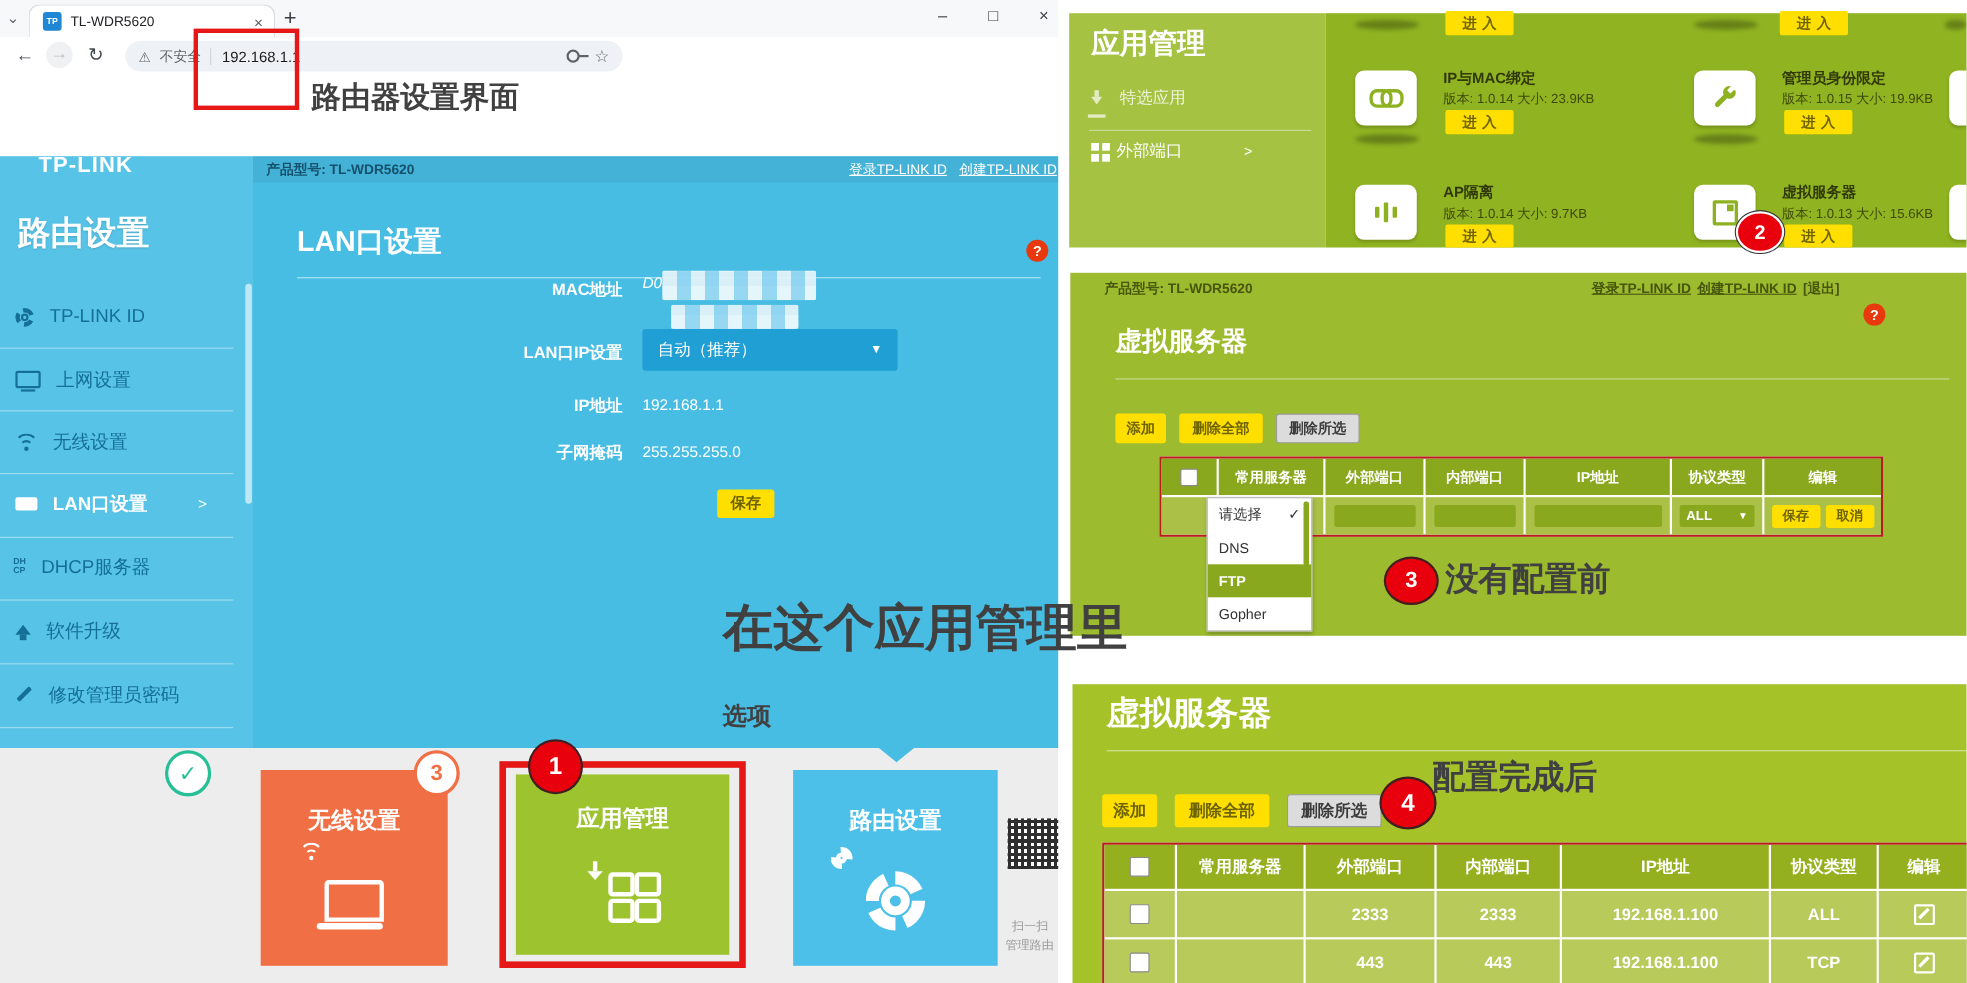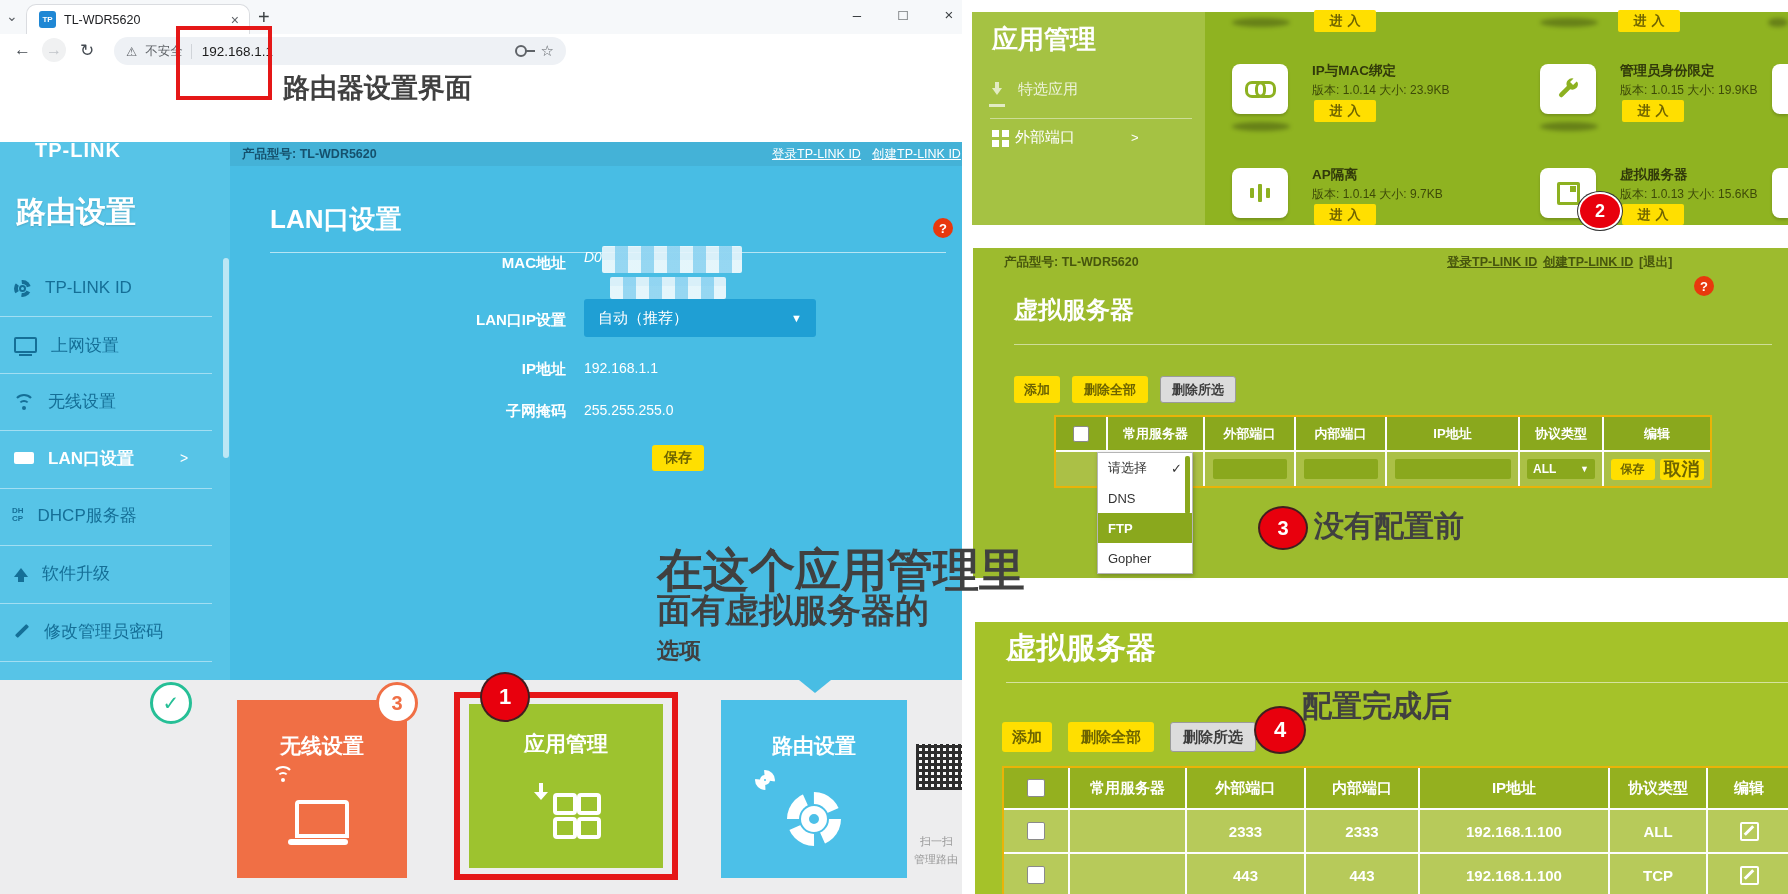--- a/index.html
+++ b/index.html
@@ -123,21 +123,21 @@
   .enbtn{width:62px;height:22px;background:#ffdf00;border-radius:2px;color:#6f6400;font-weight:bold;font-size:13px;display:flex;align-items:center;justify-content:center;letter-spacing:5px;padding-left:5px;box-sizing:border-box;}
   .shadow-e{height:9px;background:rgba(0,0,0,.28);border-radius:50%;filter:blur(2px);}
 
   
   .cp{left:973px;top:248px;width:815px;height:330px;background:#9dbb2e;}
   .dp{left:975px;top:622px;width:813px;height:272px;background:#a5c229;}
   .gmodel{font-size:12.5px;font-weight:bold;color:#47560d;}
   .glink{font-size:12.5px;font-weight:bold;color:#47560d;text-decoration:underline;}
   .glink3{font-size:12.5px;font-weight:bold;color:#47560d;}
   .vtitle{color:#fff;font-weight:bold;}
-  .grid{display:grid;gap:2px;background:#fdfdfd;border:2px solid #eab308;box-sizing:content-box;}
+  .grid{display:grid;gap:2px;background:#fdfdfd;border:2px solid #b91c1c;box-sizing:content-box;}
   .th{display:flex;align-items:center;justify-content:center;color:#fff;font-weight:bold;}
   .td{display:flex;align-items:center;justify-content:center;color:#fff;font-weight:bold;}
   .cth{background:#8aa81d;font-size:13px;}
   .ctd{background:#abc046;font-size:13px;}
   .dth{background:#94b01f;font-size:15px;}
   .dtd{background:#b7ca5a;font-size:15px;}
   .cbx{background:#fff;border:1px solid #8a8a8a;border-radius:2px;}
   .inp{background:#8aa81d;border-radius:2px;}
   .minisel{background:#8aa81d;border-radius:2px;color:#fff;font-size:12px;font-weight:bold;display:flex;align-items:center;justify-content:space-between;padding:0 6px;box-sizing:border-box;}
   .pop{background:#fff;border:1px solid #b5b5b5;box-shadow:1px 2px 4px rgba(0,0,0,.25);}
@@ -249,21 +249,20 @@
 
   <div class="abs flabel" style="left:330px;top:360px;">IP地址</div>
   <span class="abs fval" style="left:584px;top:360px;">192.168.1.1</span>
 
   <div class="abs flabel" style="left:330px;top:402px;">子网掩码</div>
   <span class="abs fval" style="left:584px;top:402px;">255.255.255.0</span>
 
   <div class="abs ybtn" style="left:652px;top:445px;width:52px;height:26px;font-size:14px;">保存</div>
 
   <div class="abs redtxt" style="left:657px;top:540px;font-size:46px;z-index:50;">在这个应用管理里</div>
-  <div class="abs redtxt" style="left:657px;top:588px;font-size:34px;z-index:50;">面有虚拟服务器的</div>
   <div class="abs redtxt" style="left:657px;top:636px;font-size:22px;z-index:50;">选项</div>
 
   <div class="abs grayarea"></div>
   <div class="abs notch"></div>
 
   <div class="tile" style="left:237px;top:700px;width:170px;height:178px;background:#f06f45;">
     <span class="tlabel">无线设置</span>
     <div class="ticon">
       <span class="wifi" style="color:#fff;position:absolute;left:36px;top:6px;">
           <span class="dot"></span>
@@ -395,21 +394,21 @@
         <span class="inp" style="width:116px;height:20px;"></span>
       </div>
     <div class="td ctd">
       <span class="minisel" style="width:68px;height:20px;">
         <span>ALL</span>
         <span style="font-size:9px;">▼</span>
       </span>
     </div>
     <div class="td ctd">
       <span class="ybtn" style="width:44px;height:21px;font-size:12px;margin-right:5px;">保存</span>
-      <span class="ybtn" style="width:44px;height:21px;font-size:18px;">取消</span>
+      <span class="ybtn" style="width:44px;height:21px;font-size:12px;">取消</span>
     </div>
   </div>
 
   <div class="abs pop" style="left:1097px;top:452px;width:94px;z-index:40;">
     <div class="popitem">
       <span>请选择</span>
       <span style="font-weight:bold;">✓</span>
     </div>
     <div class="popitem">
         <span>DNS</span>

